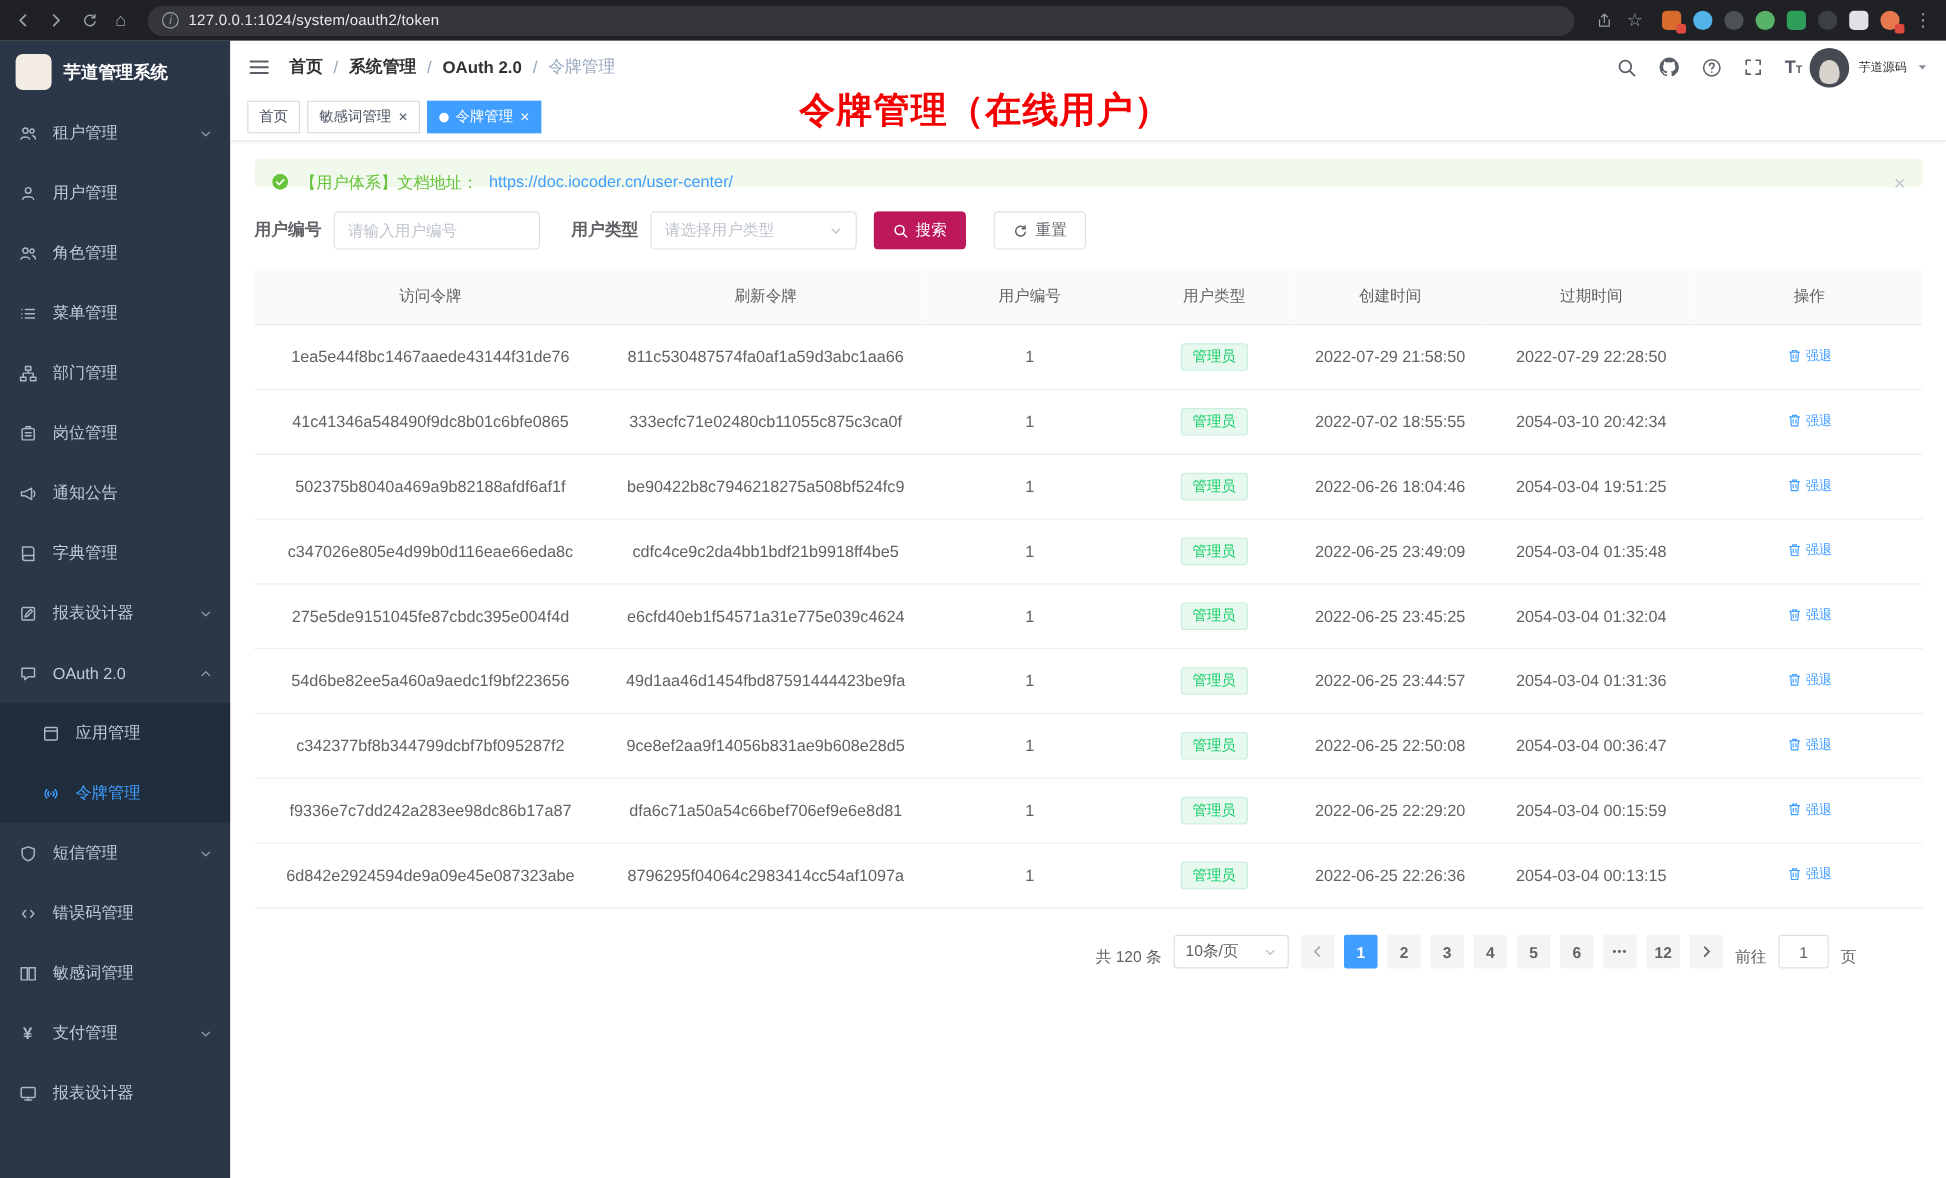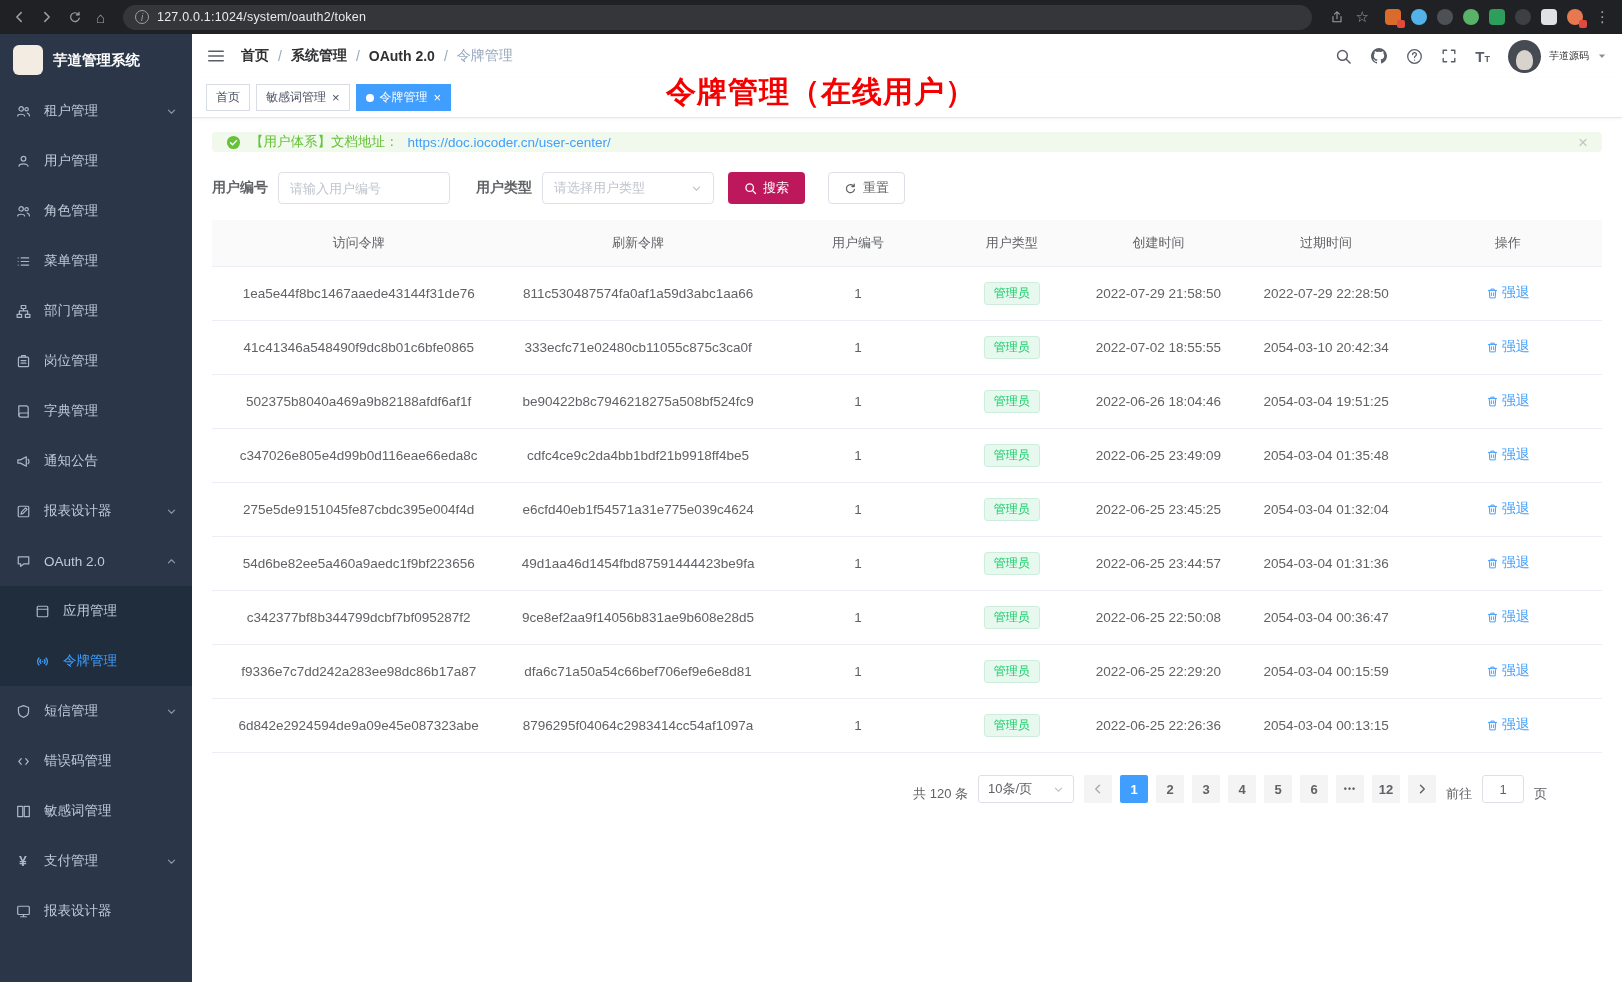--- a/index.html
+++ b/index.html
@@ -39,39 +39,39 @@
 
   
   .main { flex:1; display:flex; flex-direction:column; background:#fff; position:relative; overflow:hidden; }
 
   .navbar { height:44px; display:flex; align-items:center; padding:0 15px; background:#fff; }
   .hamburger { color:#5a5e66; display:flex; }
   .breadcrumb { margin-left:16px; display:flex; align-items:center; gap:9px; font-size:14px; }
   .bc-item { color:#303133; font-weight:bold; }
   .bc-item.last { color:#97a8be; font-weight:normal; }
   .bc-sep { color:#97a8be; }
-  .nav-right { margin-left:auto; display:flex; align-items:center; gap:18px; color:#5a5e66; }
+  .nav-right { margin-left:auto; display:flex; align-items:center; gap:6px; color:#5a5e66; }
   .nav-icon { display:flex; align-items:center; }
   .tt { font-weight:bold; font-size:15px; }
   .tt small { font-size:9px; }
   .avatar-wrap { display:flex; align-items:center; gap:8px; }
   .avatar { width:33px; height:33px; border-radius:50%; background:#464a52; position:relative; overflow:hidden; }
   .avatar::after { content:""; position:absolute; left:8px; top:10px; width:17px; height:20px; border-radius:50% 50% 40% 40%; background:#d8d3cc; }
   .username { font-size:10px; color:#303133; }
   .user-caret { color:#8a8f99; display:flex; }
 
   .tabs-bar { height:40px; display:flex; align-items:center; gap:6px; padding:0 14px; border-bottom:1px solid #e4e7ed; box-shadow:0 1px 3px rgba(0,0,0,.05); background:#fff; }
   .tag { height:27px; display:inline-flex; align-items:center; gap:6px; border:1px solid #d8dce5; background:#fff; color:#495060; font-size:12px; padding:0 9px; }
   .tag .tag-close { font-size:13px; line-height:1; }
   .tag.active { background:#409eff; border-color:#409eff; color:#fff; }
   .dot { width:8px; height:8px; border-radius:50%; background:#fff; display:inline-block; }
 
   .content { padding:14px 20px 0; flex:1; }
 
-  .alert { height:20px; background:#f0f9eb; border-radius:4px; display:flex; align-items:center; gap:9px; padding:0 14px; font-size:13.5px; }
+  .alert { height:20px; background:#f0f9eb; border-radius:4px; display:flex; gap:9px; padding:12px 14px; font-size:13.5px; }
   .alert-ic { display:flex; }
   .alert-text { color:#67c23a; }
   .alert-link { color:#409eff; text-decoration:none; }
   .alert-close { margin-left:auto; color:#c0c4cc; font-size:17px; line-height:1; }
 
   .filter-row { display:flex; align-items:center; margin:20px 0 16px; }
   .f-label { font-size:14px; font-weight:bold; color:#606266; margin-right:10px; white-space:nowrap; }
   .f-label.ml { margin-left:26px; }
   .f-input { width:172px; height:32px; border:1px solid #dcdfe6; border-radius:4px; padding:0 11px; font-size:13px; color:#606266; outline:none; font-family:inherit; }
   .f-input::placeholder { color:#bfc4cc; }
@@ -80,21 +80,21 @@
   .sel-caret { color:#c0c4cc; display:flex; }
   .btn { height:32px; border-radius:4px; font-size:13px; display:inline-flex; align-items:center; gap:6px; padding:0 15px; border:1px solid transparent; font-family:inherit; }
   .btn-primary { background:#be185d; color:#fff; margin-left:14px; }
   .btn-plain { background:#fff; border-color:#dcdfe6; color:#606266; margin-left:23px; }
   .btn-ic { display:flex; }
 
   table { width:100%; border-collapse:collapse; table-layout:fixed; }
   th { font-size:13px; font-weight:normal; color:#606266; background:#fafafa; padding:14px 4px; border-bottom:1px solid #ebeef5; text-align:center; white-space:nowrap; }
   td { font-size:13.5px; color:#606266; padding:15px 4px; border-bottom:1px solid #ebeef5; text-align:center; white-space:nowrap; overflow:hidden; }
   .badge { background:#e7f9ef; color:#13ce66; border:1px solid #cdeedd; border-radius:3px; padding:2px 9px; font-size:12px; display:inline-block; }
-  .action { color:#409eff; display:inline-flex; align-items:center; gap:3px; font-size:14px; }
+  .action { color:#409eff; display:inline-flex; align-items:center; gap:3px; font-size:11px; }
 
   .pagination { display:flex; align-items:flex-end; justify-content:flex-end; gap:10px; margin:22px 55px 0 0; color:#606266; font-size:13px; }
   .size-box { width:96px; height:28px; border:1px solid #dcdfe6; border-radius:3px; display:flex; align-items:center; justify-content:space-between; padding:0 9px; }
   .pager { display:flex; align-items:center; gap:8px; }
   .pg-btn { min-width:28px; height:28px; padding:0 5px; border-radius:2px; background:#f4f4f5; color:#606266; display:inline-flex; align-items:center; justify-content:center; font-weight:bold; font-size:13px; }
   .pg-btn.active { background:#409eff; color:#fff; }
   .pg-btn.dots { font-size:9px; letter-spacing:1px; }
   .pg-prev { color:#a8abb2; }
   .goto-input { width:42px; height:28px; border:1px solid #dcdfe6; border-radius:3px; text-align:center; font-size:13px; color:#606266; outline:none; font-family:inherit; }
 
@@ -219,34 +219,34 @@
             <svg viewBox="0 0 16 16" width="15" height="15" fill="none" stroke="currentColor" stroke-width="1.3" stroke-linecap="round" stroke-linejoin="round">
               <rect x="2.6" y="3.4" width="10.8" height="10" rx="1"></rect>
               <path d="M6 3.4V1.8h4v1.6M5.4 7h5.2M5.4 9.8h5.2"></path>
             </svg>
           </span>
           <span class="mi-label" data-interactable="false">岗位管理</span>
         </div>
         <div class="menu-item" data-interactable="true">
           <span class="mi-icon" data-interactable="false">
             <svg viewBox="0 0 16 16" width="15" height="15" fill="none" stroke="currentColor" stroke-width="1.3" stroke-linecap="round" stroke-linejoin="round">
+              <path d="M2 6.3h2.8L11 3v10L4.8 9.7H2z"></path>
+              <path d="M12.8 5.6c1.4.9 1.4 3.9 0 4.8"></path>
+            </svg>
+          </span>
+          <span class="mi-label" data-interactable="false">通知公告</span>
+        </div>
+        <div class="menu-item" data-interactable="true">
+          <span class="mi-icon" data-interactable="false">
+            <svg viewBox="0 0 16 16" width="15" height="15" fill="none" stroke="currentColor" stroke-width="1.3" stroke-linecap="round" stroke-linejoin="round">
               <path d="M3 2h7.8a2.2 2.2 0 0 1 2.2 2.2V14H5.2A2.2 2.2 0 0 1 3 11.8z"></path>
               <path d="M3 11.8a2.2 2.2 0 0 1 2.2-2.2H13"></path>
             </svg>
           </span>
           <span class="mi-label" data-interactable="false">字典管理</span>
-        </div>
-        <div class="menu-item" data-interactable="true">
-          <span class="mi-icon" data-interactable="false">
-            <svg viewBox="0 0 16 16" width="15" height="15" fill="none" stroke="currentColor" stroke-width="1.3" stroke-linecap="round" stroke-linejoin="round">
-              <path d="M2 6.3h2.8L11 3v10L4.8 9.7H2z"></path>
-              <path d="M12.8 5.6c1.4.9 1.4 3.9 0 4.8"></path>
-            </svg>
-          </span>
-          <span class="mi-label" data-interactable="false">通知公告</span>
         </div>
         <div class="menu-item" data-interactable="true">
           <span class="mi-icon" data-interactable="false">
             <svg viewBox="0 0 16 16" width="15" height="15" fill="none" stroke="currentColor" stroke-width="1.3" stroke-linecap="round" stroke-linejoin="round">
               <rect x="2.4" y="2.4" width="11.2" height="11.2" rx="1.2"></rect>
               <path d="M5.2 10.8l.8-2.4 4.2-4.2 1.6 1.6-4.2 4.2z"></path>
             </svg>
           </span>
           <span class="mi-label" data-interactable="false">报表设计器</span>
           <span class="chev" data-interactable="false">

